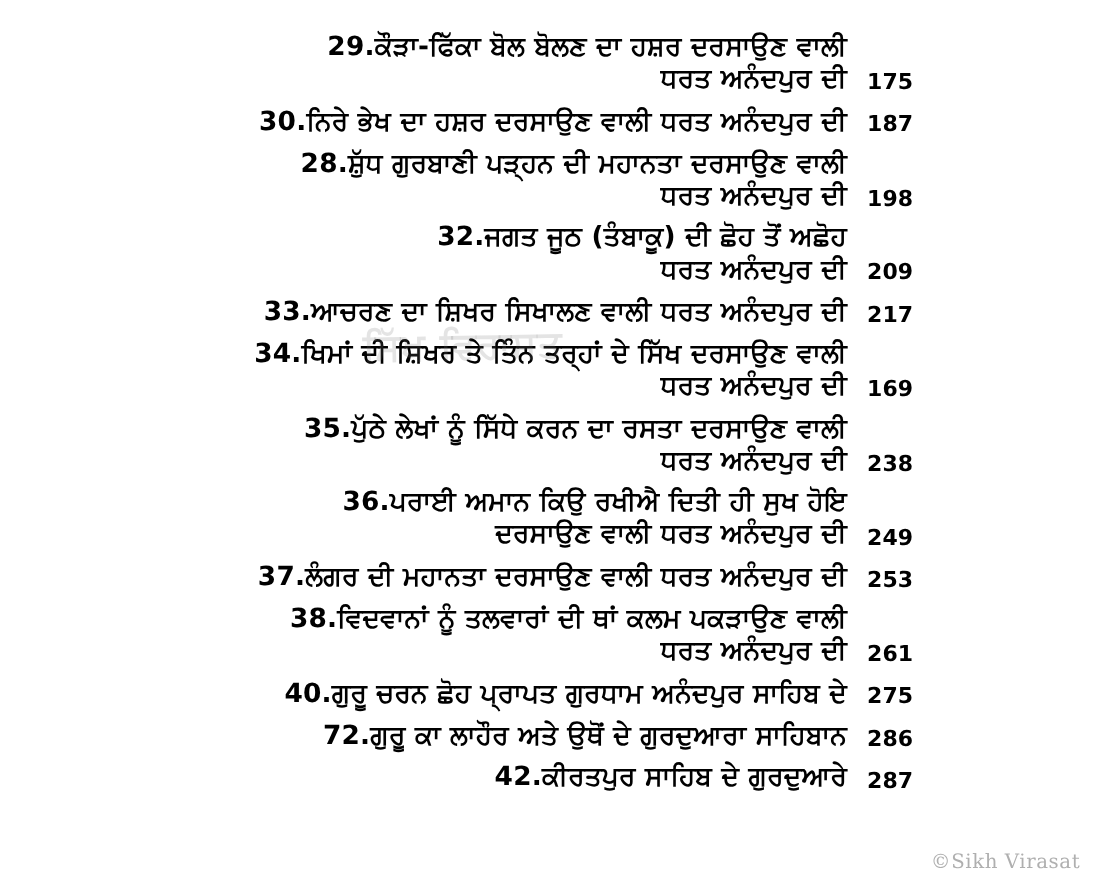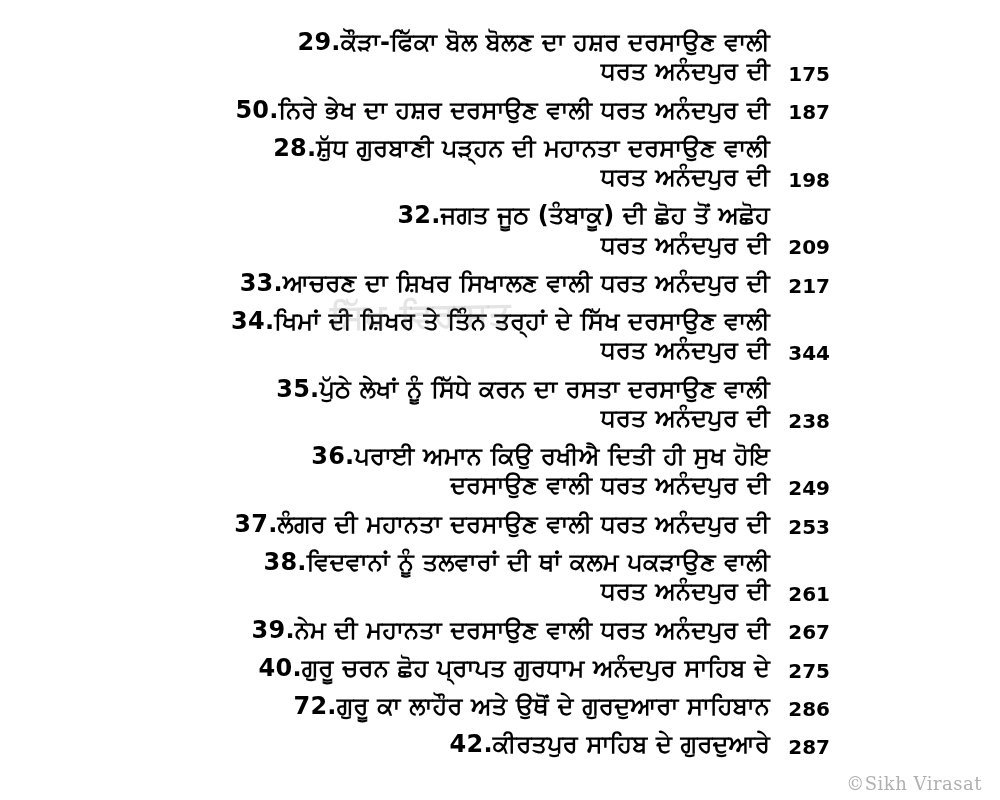--- a/index.html
+++ b/index.html
@@ -89,41 +89,41 @@
 <body>
 
 <div class="page">
   <div class="toc" id="toc-list">
       <div class="toc-entry wrap">
         <div class="entry-text">29.ਕੌੜਾ-ਫਿੱਕਾ ਬੋਲ ਬੋਲਣ ਦਾ ਹਸ਼ਰ ਦਰਸਾਉਣ ਵਾਲੀ
 ਧਰਤ ਅਨੰਦਪੁਰ ਦੀ</div>
         <div class="entry-page">175</div>
       </div>
       <div class="toc-entry">
-        <div class="entry-text">50.ਨਿਰੇ ਭੇਖ ਦਾ ਹਸ਼ਰ ਦਰਸਾਉਣ ਵਾਲੀ ਧਰਤ ਅਨੰਦਪੁਰ ਦੀ</div>
+        <div class="entry-text">30.ਨਿਰੇ ਭੇਖ ਦਾ ਹਸ਼ਰ ਦਰਸਾਉਣ ਵਾਲੀ ਧਰਤ ਅਨੰਦਪੁਰ ਦੀ</div>
         <div class="entry-page">187</div>
       </div>
       <div class="toc-entry wrap">
         <div class="entry-text">28.ਸ਼ੁੱਧ ਗੁਰਬਾਣੀ ਪੜ੍ਹਨ ਦੀ ਮਹਾਨਤਾ ਦਰਸਾਉਣ ਵਾਲੀ
 ਧਰਤ ਅਨੰਦਪੁਰ ਦੀ</div>
         <div class="entry-page">198</div>
       </div>
       <div class="toc-entry wrap">
         <div class="entry-text">32.ਜਗਤ ਜੂਠ (ਤੰਬਾਕੂ) ਦੀ ਛੋਹ ਤੋਂ ਅਛੋਹ
 ਧਰਤ ਅਨੰਦਪੁਰ ਦੀ</div>
         <div class="entry-page">209</div>
       </div>
       <div class="toc-entry">
         <div class="entry-text">33.ਆਚਰਣ ਦਾ ਸ਼ਿਖਰ ਸਿਖਾਲਣ ਵਾਲੀ ਧਰਤ ਅਨੰਦਪੁਰ ਦੀ</div>
         <div class="entry-page">217</div>
       </div>
       <div class="toc-entry wrap">
         <div class="entry-text">34.ਖਿਮਾਂ ਦੀ ਸ਼ਿਖਰ ਤੇ ਤਿੰਨ ਤਰ੍ਹਾਂ ਦੇ ਸਿੱਖ ਦਰਸਾਉਣ ਵਾਲੀ
 ਧਰਤ ਅਨੰਦਪੁਰ ਦੀ</div>
-        <div class="entry-page">344</div>
+        <div class="entry-page">169</div>
       </div>
       <div class="toc-entry wrap">
         <div class="entry-text">35.ਪੁੱਠੇ ਲੇਖਾਂ ਨੂੰ ਸਿੱਧੇ ਕਰਨ ਦਾ ਰਸਤਾ ਦਰਸਾਉਣ ਵਾਲੀ
 ਧਰਤ ਅਨੰਦਪੁਰ ਦੀ</div>
         <div class="entry-page">238</div>
       </div>
       <div class="toc-entry wrap">
         <div class="entry-text">36.ਪਰਾਈ ਅਮਾਨ ਕਿਉ ਰਖੀਐ ਦਿਤੀ ਹੀ ਸੁਖ ਹੋਇ
 ਦਰਸਾਉਣ ਵਾਲੀ ਧਰਤ ਅਨੰਦਪੁਰ ਦੀ</div>
         <div class="entry-page">249</div>
@@ -131,24 +131,20 @@
       <div class="toc-entry">
         <div class="entry-text">37.ਲੰਗਰ ਦੀ ਮਹਾਨਤਾ ਦਰਸਾਉਣ ਵਾਲੀ ਧਰਤ ਅਨੰਦਪੁਰ ਦੀ</div>
         <div class="entry-page">253</div>
       </div>
       <div class="toc-entry wrap">
         <div class="entry-text">38.ਵਿਦਵਾਨਾਂ ਨੂੰ ਤਲਵਾਰਾਂ ਦੀ ਥਾਂ ਕਲਮ ਪਕੜਾਉਣ ਵਾਲੀ
 ਧਰਤ ਅਨੰਦਪੁਰ ਦੀ</div>
         <div class="entry-page">261</div>
       </div>
       <div class="toc-entry">
-        <div class="entry-text">39.ਨੇਮ ਦੀ ਮਹਾਨਤਾ ਦਰਸਾਉਣ ਵਾਲੀ ਧਰਤ ਅਨੰਦਪੁਰ ਦੀ</div>
-        <div class="entry-page">267</div>
-      </div>
-      <div class="toc-entry">
         <div class="entry-text">40.ਗੁਰੂ ਚਰਨ ਛੋਹ ਪ੍ਰਾਪਤ ਗੁਰਧਾਮ ਅਨੰਦਪੁਰ ਸਾਹਿਬ ਦੇ</div>
         <div class="entry-page">275</div>
       </div>
       <div class="toc-entry">
         <div class="entry-text">72.ਗੁਰੂ ਕਾ ਲਾਹੌਰ ਅਤੇ ਉਥੋਂ ਦੇ ਗੁਰਦੁਆਰਾ ਸਾਹਿਬਾਨ</div>
         <div class="entry-page">286</div>
       </div>
       <div class="toc-entry">
         <div class="entry-text">42.ਕੀਰਤਪੁਰ ਸਾਹਿਬ ਦੇ ਗੁਰਦੁਆਰੇ</div>
         <div class="entry-page">287</div>

